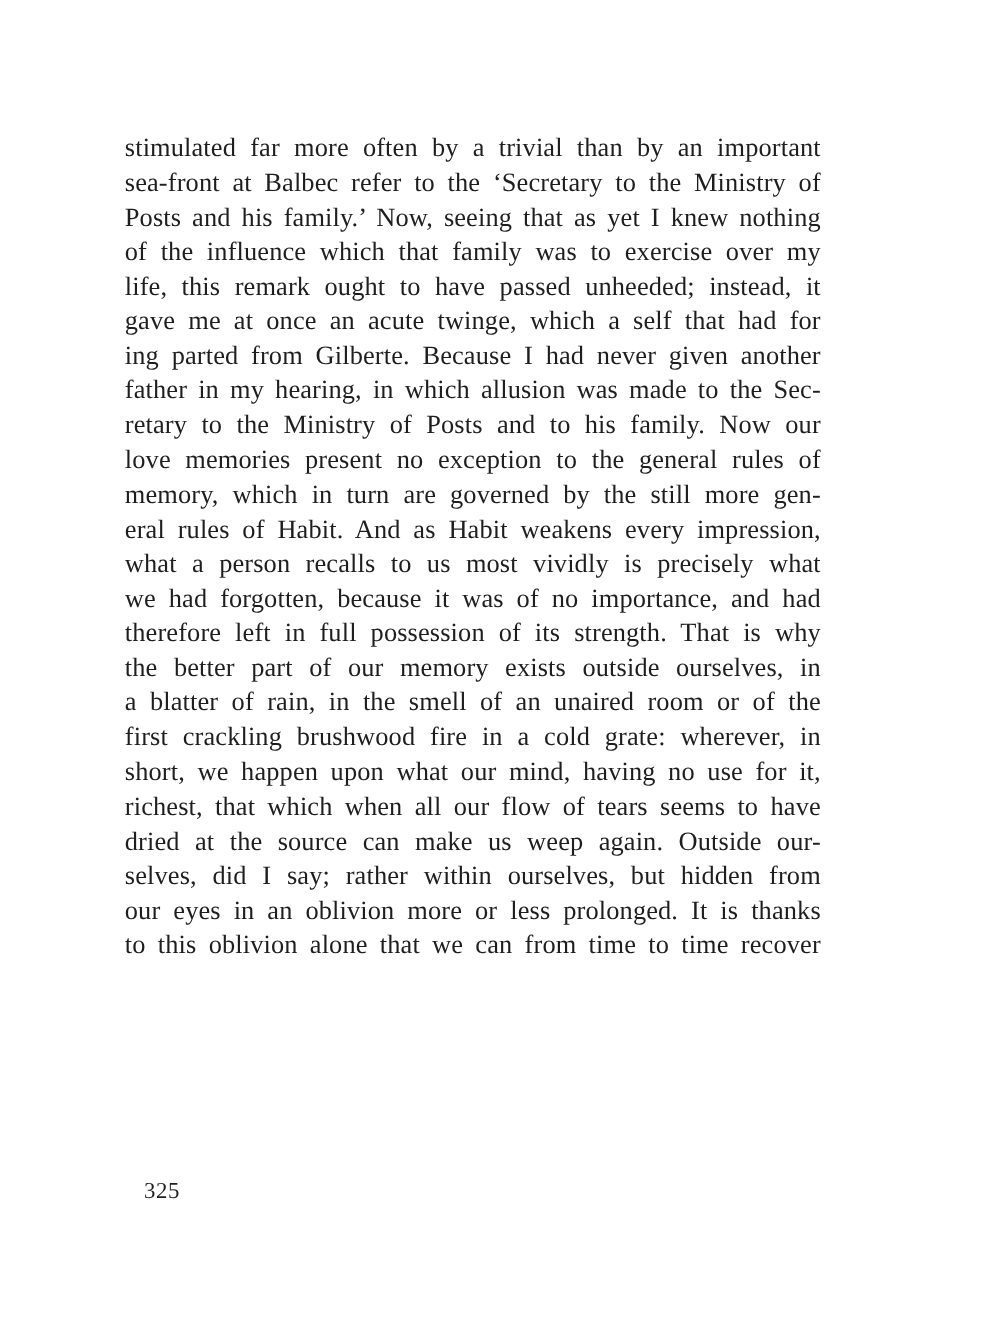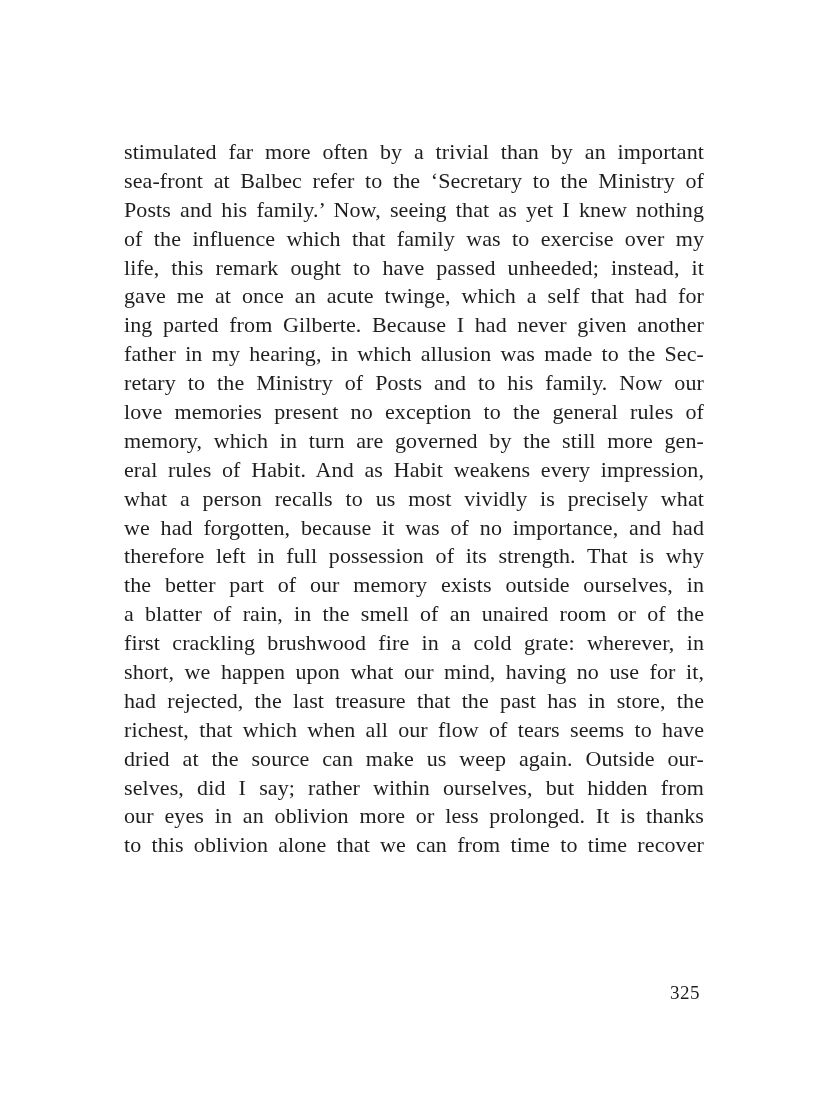--- a/index.html
+++ b/index.html
@@ -15,42 +15,40 @@
   .page {
     position: relative;
     width: 820px;
     height: 1100px;
     background: var(--bg, #ffffff);
     font-family: "Liberation Serif", "DejaVu Serif", serif;
     color: var(--fg, #1e1e1e);
   }
   .text-block {
     position: absolute;
-    left: 124px;
+    left: 104px;
     top: 109px;
     width: 580px;
-    margin-top: 29px;
   }
   .line {
     font-size: 22px;
     line-height: 28.9px;
     height: 28.9px;
     text-align: justify;
     text-align-last: justify;
     -moz-text-align-last: justify;
     white-space: normal;
     overflow: hidden;
     letter-spacing: 0.1px;
   }
   .page-number {
     position: absolute;
     left: 120px;
     top: 981px;
     width: 580px;
-    text-align: right;
     font-size: 19px;
     line-height: 24px;
     letter-spacing: 0.5px;
   }
 </style>
 </head>
 <body>
 
 <div class="page">
   <div class="text-block">
@@ -66,21 +64,20 @@
     <div class="line">love memories present no exception to the general rules of</div>
     <div class="line">memory, which in turn are governed by the still more gen-</div>
     <div class="line">eral rules of Habit. And as Habit weakens every impression,</div>
     <div class="line">what a person recalls to us most vividly is precisely what</div>
     <div class="line">we had forgotten, because it was of no importance, and had</div>
     <div class="line">therefore left in full possession of its strength. That is why</div>
     <div class="line">the better part of our memory exists outside ourselves, in</div>
     <div class="line">a blatter of rain, in the smell of an unaired room or of the</div>
     <div class="line">first crackling brushwood fire in a cold grate: wherever, in</div>
     <div class="line">short, we happen upon what our mind, having no use for it,</div>
-    <div class="line">had rejected, the last treasure that the past has in store, the</div>
     <div class="line">richest, that which when all our flow of tears seems to have</div>
     <div class="line">dried at the source can make us weep again. Outside our-</div>
     <div class="line">selves, did I say; rather within ourselves, but hidden from</div>
     <div class="line">our eyes in an oblivion more or less prolonged. It is thanks</div>
     <div class="line">to this oblivion alone that we can from time to time recover</div>
   </div>
   <div class="page-number">325</div>
 </div>
 
 </body></html>

